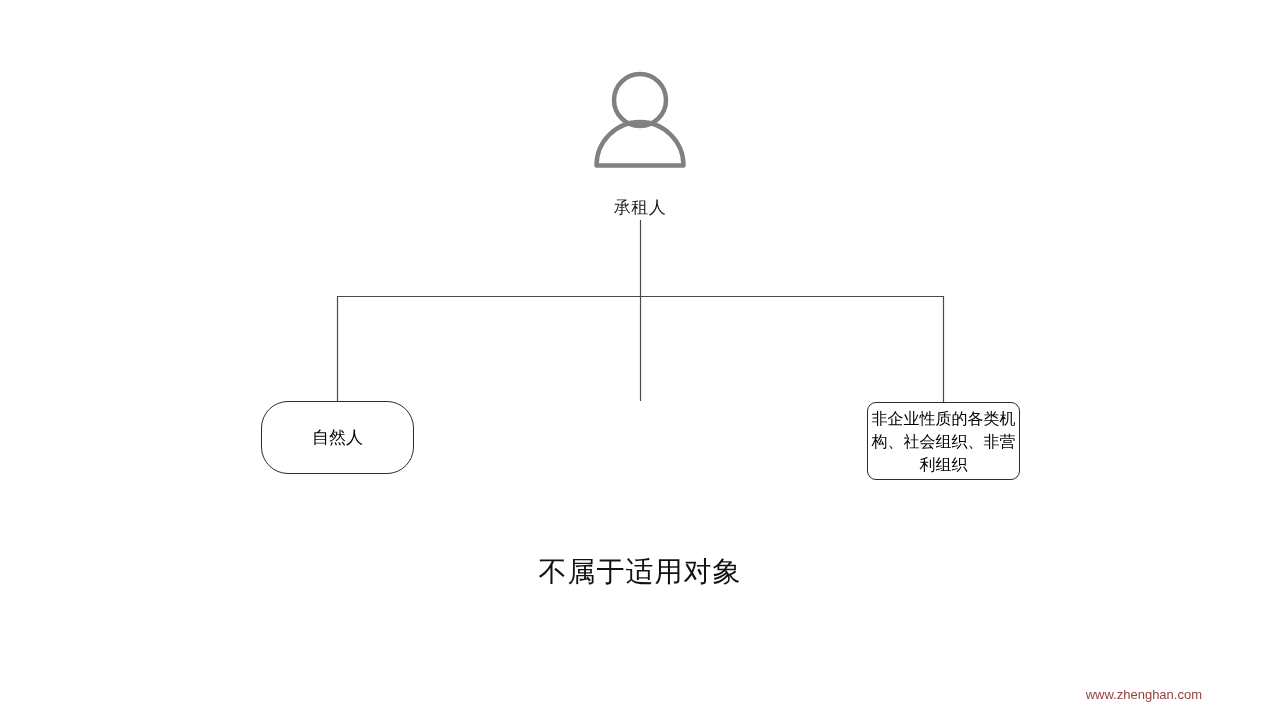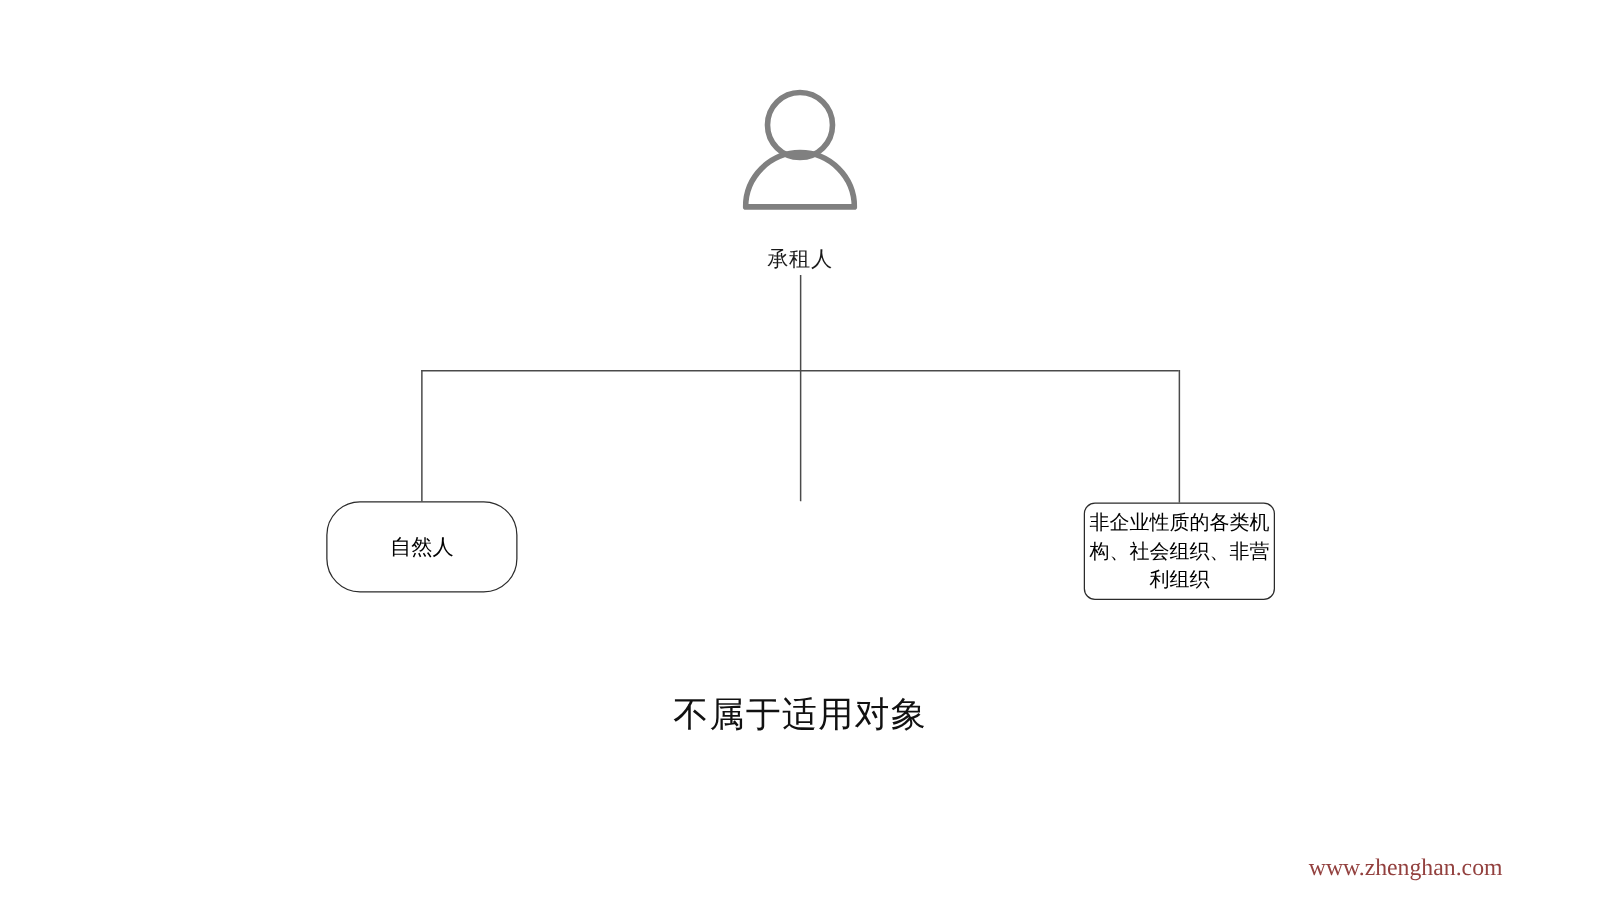--- a/index.html
+++ b/index.html
@@ -119,25 +119,24 @@
     color: #111111;
     white-space: nowrap;
     margin-top: 24px;
   }
 
   
   .watermark {
     position: absolute;
     right: 78px;
     bottom: 16px;
-    font-size: 19px;
+    font-size: 13px;
     line-height: 18px;
     color: #93413f;
     white-space: nowrap;
-    font-family: Liberation Serif, serif;
   }
 </style>
 </head>
 <body>
 
 <div class="canvas">
 
   <div class="person-icon">
     <svg width="92" height="100" viewBox="0 0 92 100" xmlns="http://www.w3.org/2000/svg">
       <circle cx="46" cy="32" r="26" fill="none" stroke="#808080" stroke-width="4.5"></circle>

